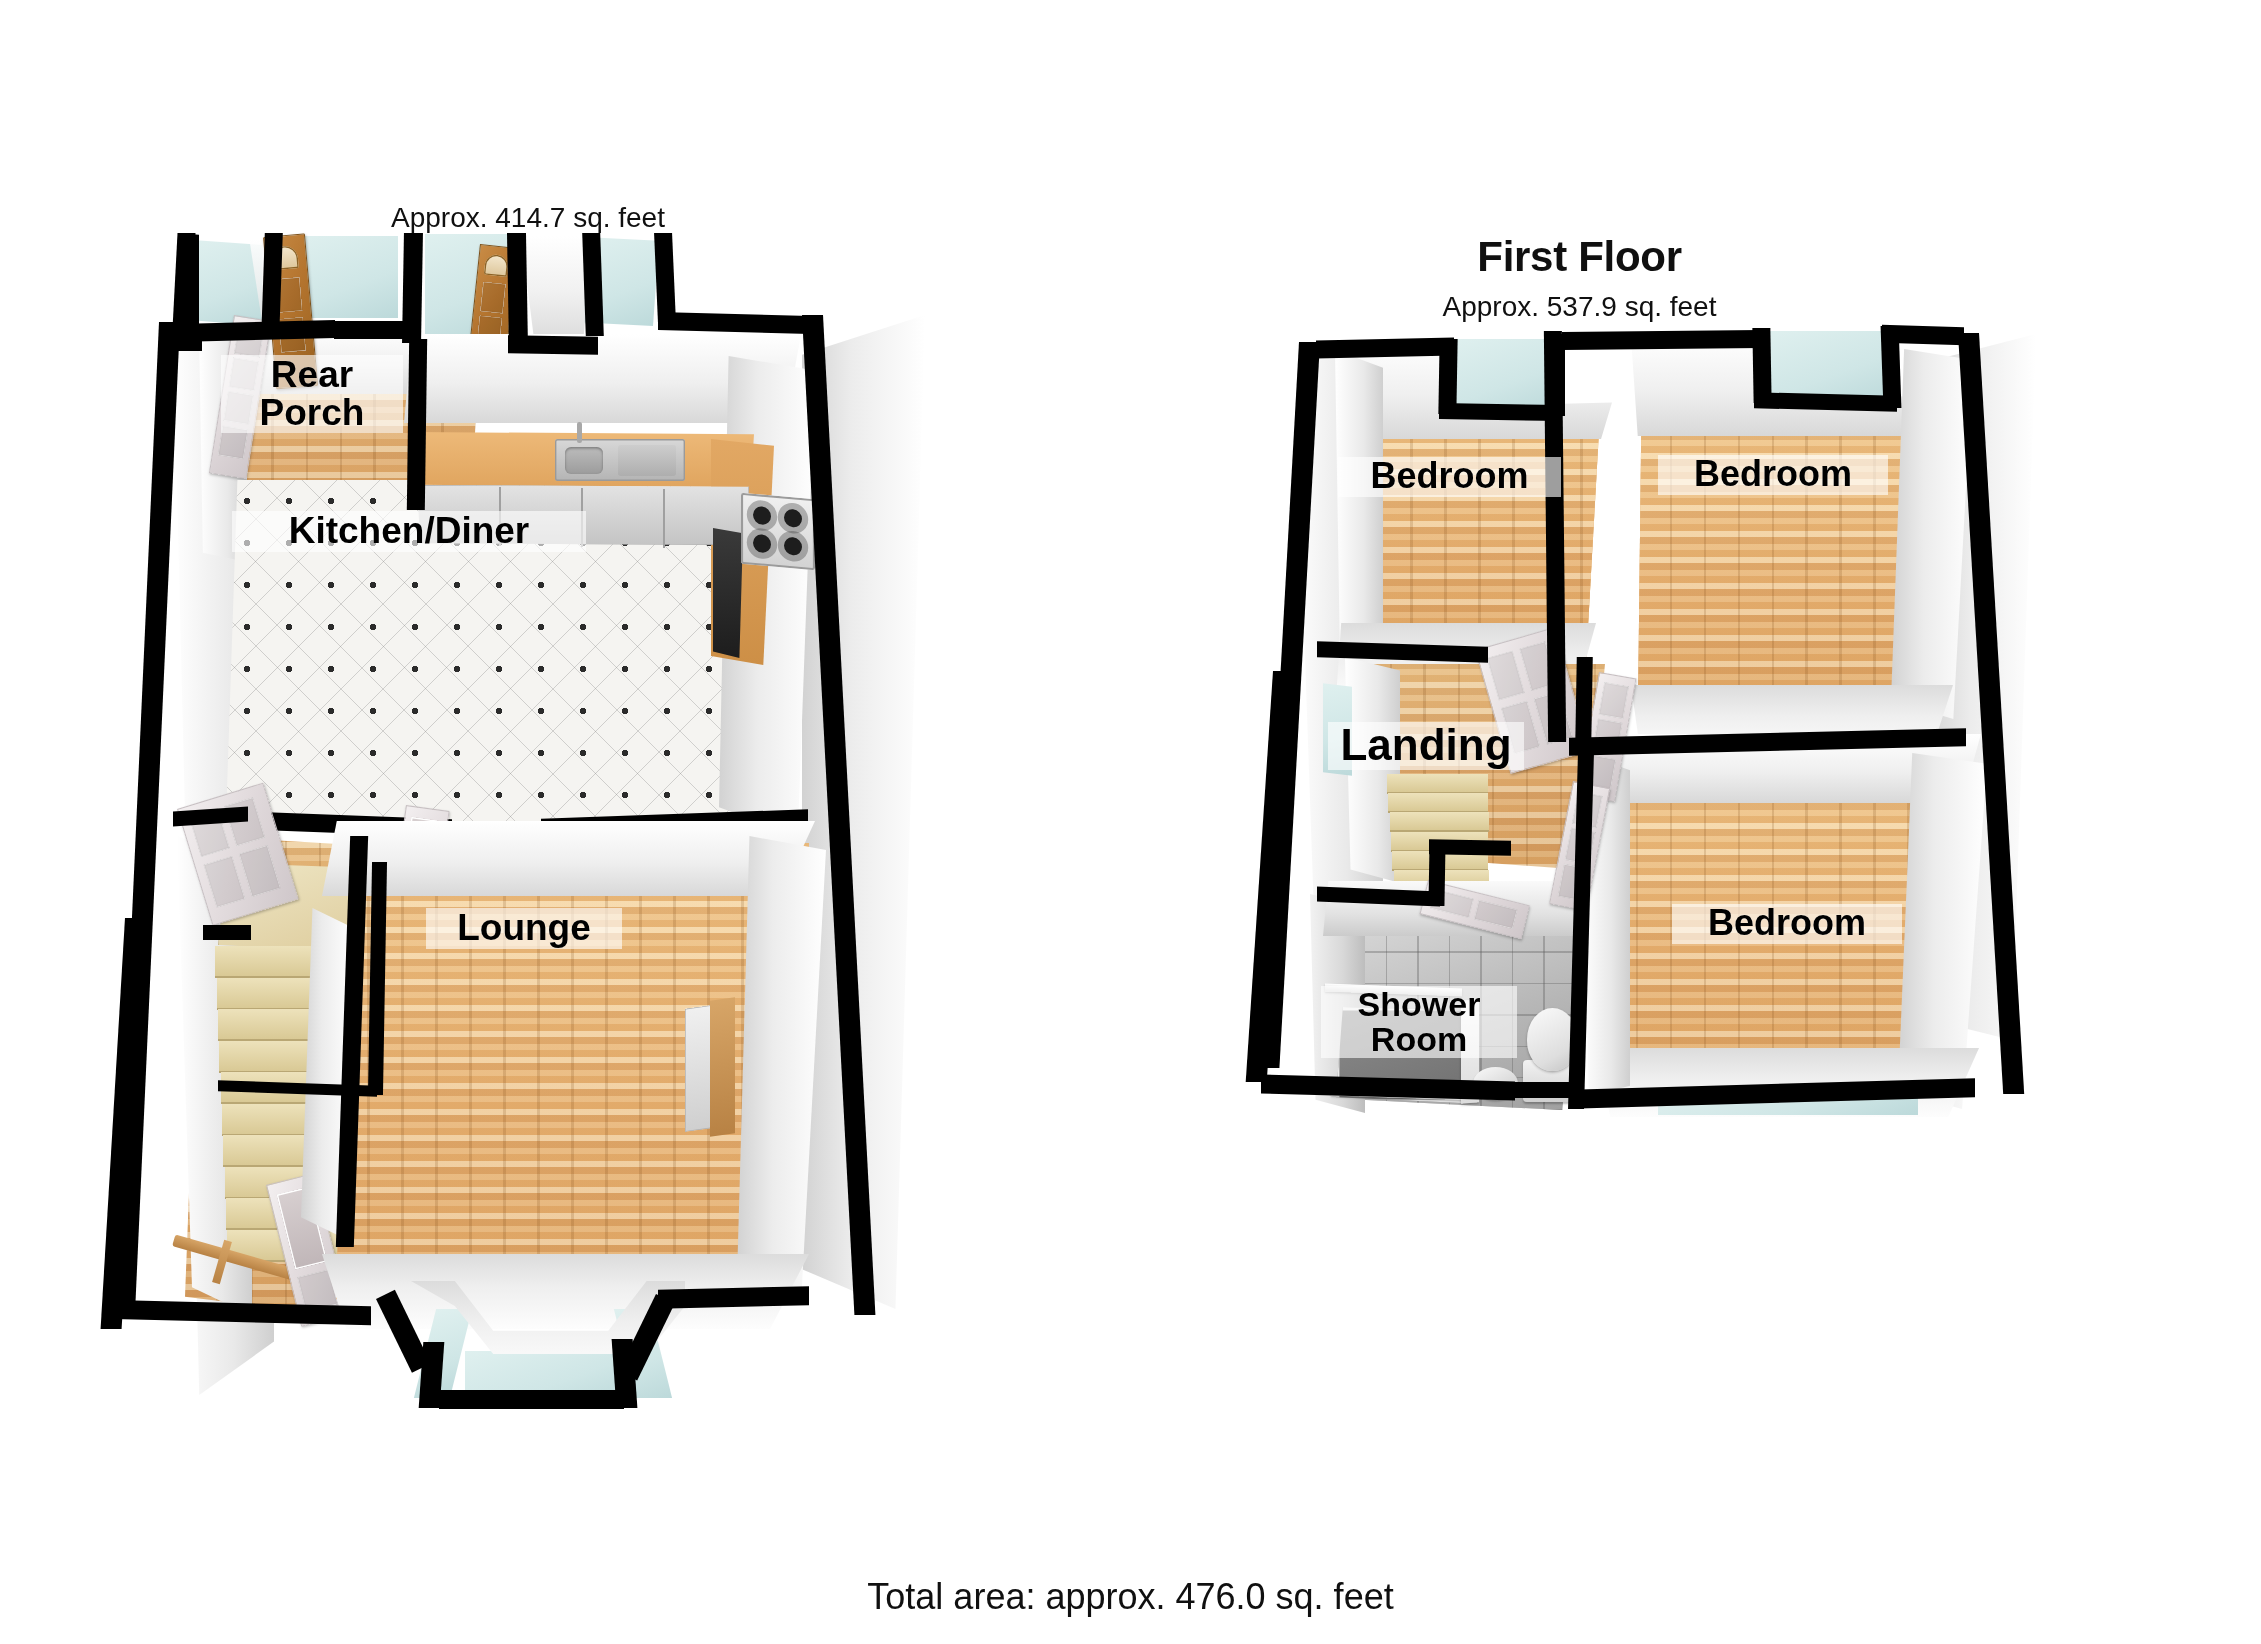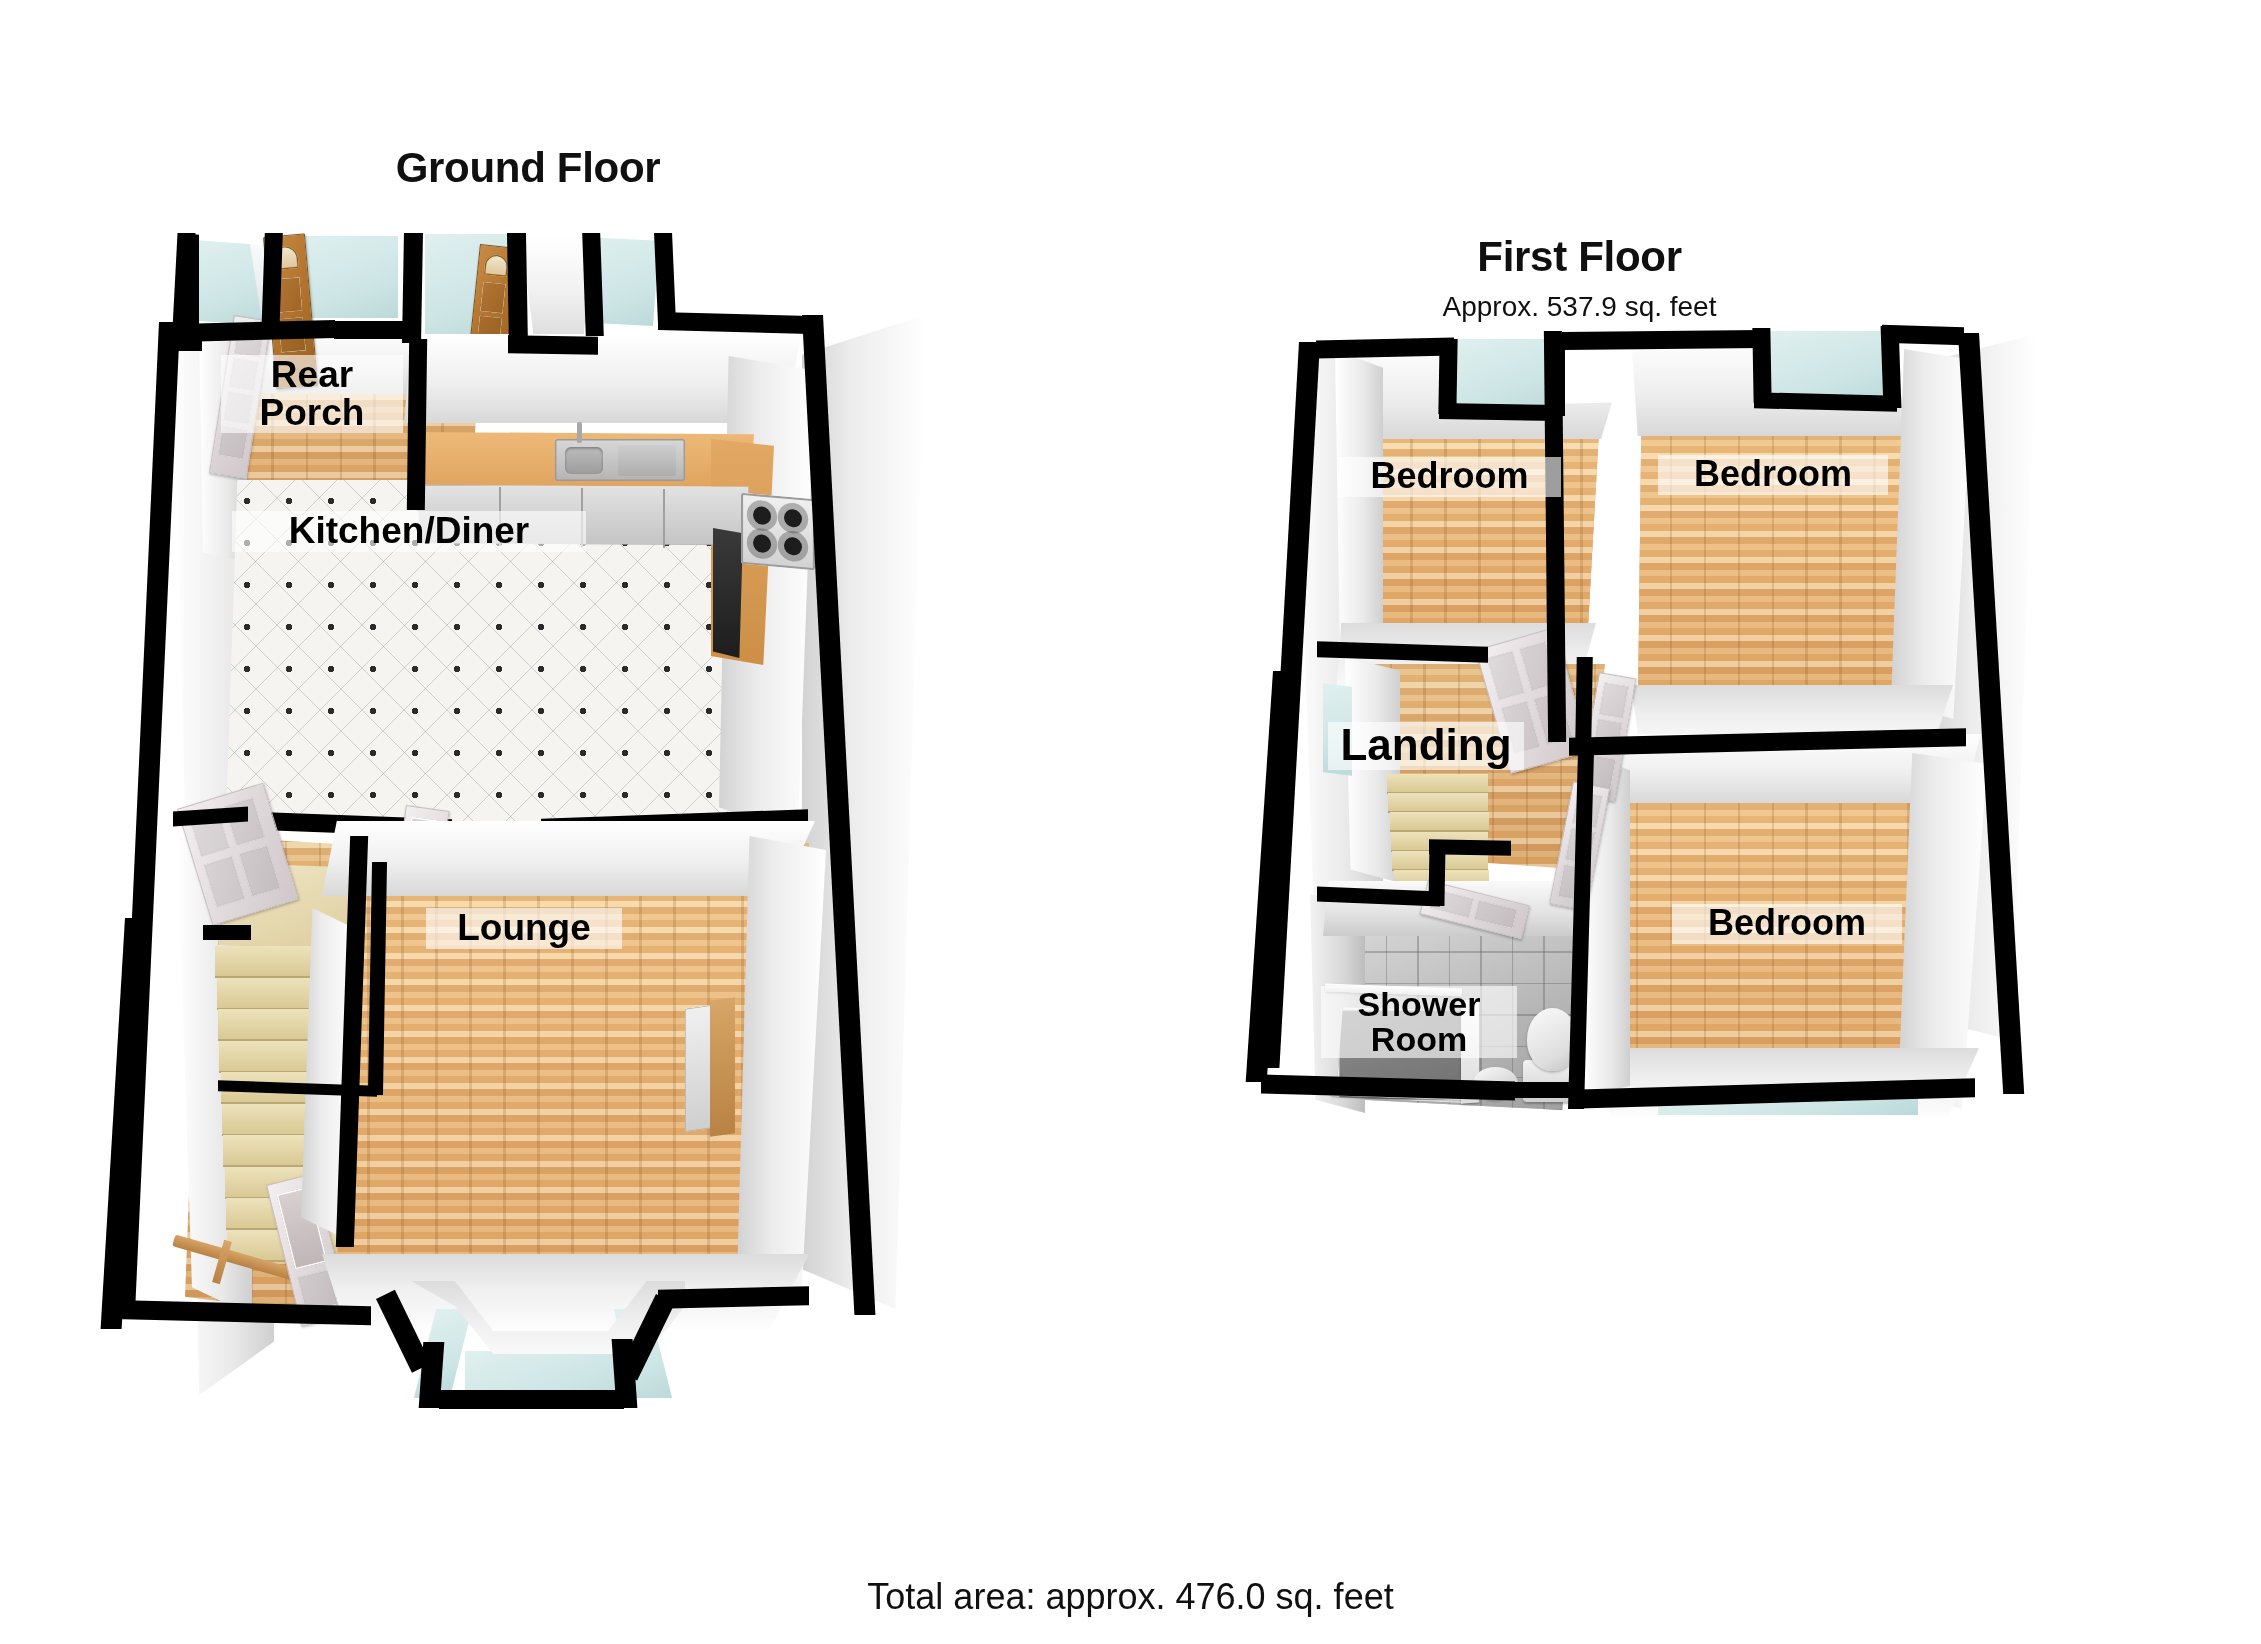--- a/index.html
+++ b/index.html
@@ -119,21 +119,21 @@
   .radiator{position:absolute;background:linear-gradient(180deg,#f0f0f0,#cfcfcf);
       box-shadow:inset 0 0 0 0.7px #b0b0b0;}
   .skirting-wood{position:absolute;
       background:linear-gradient(180deg,#d7a567,#b88244);}
 </style>
 </head>
 <body>
 
 <div class="plan-root">
 
-  <div class="floor-title" style="left:247px;top:144px;width:562px;">Ground Floor</div>
+  <div class="floor-sub" style="left:247px;top:202px;width:562px;">Approx. 414.7 sq. feet</div>
 
   <div class="piece" style="left:0px;top:233px;width:1096px;height:1179px;padding-left:40px;">
 
       <div class="piece face-l" style="left:173px;top:93px;width:101px;height:1069px;
                   clip-path:polygon(0% 0%,100% 4%,100% 95%,26% 100%);"></div>
 
       <div class="piece face-r" style="left:802px;top:82px;width:123px;height:994px;
                   clip-path:polygon(0% 4%,100% 0%,76% 100%,0% 96%);"></div>
 
       <div class="floorpanel wood dim" style="left:206px;top:97px;width:274px;height:226px;

